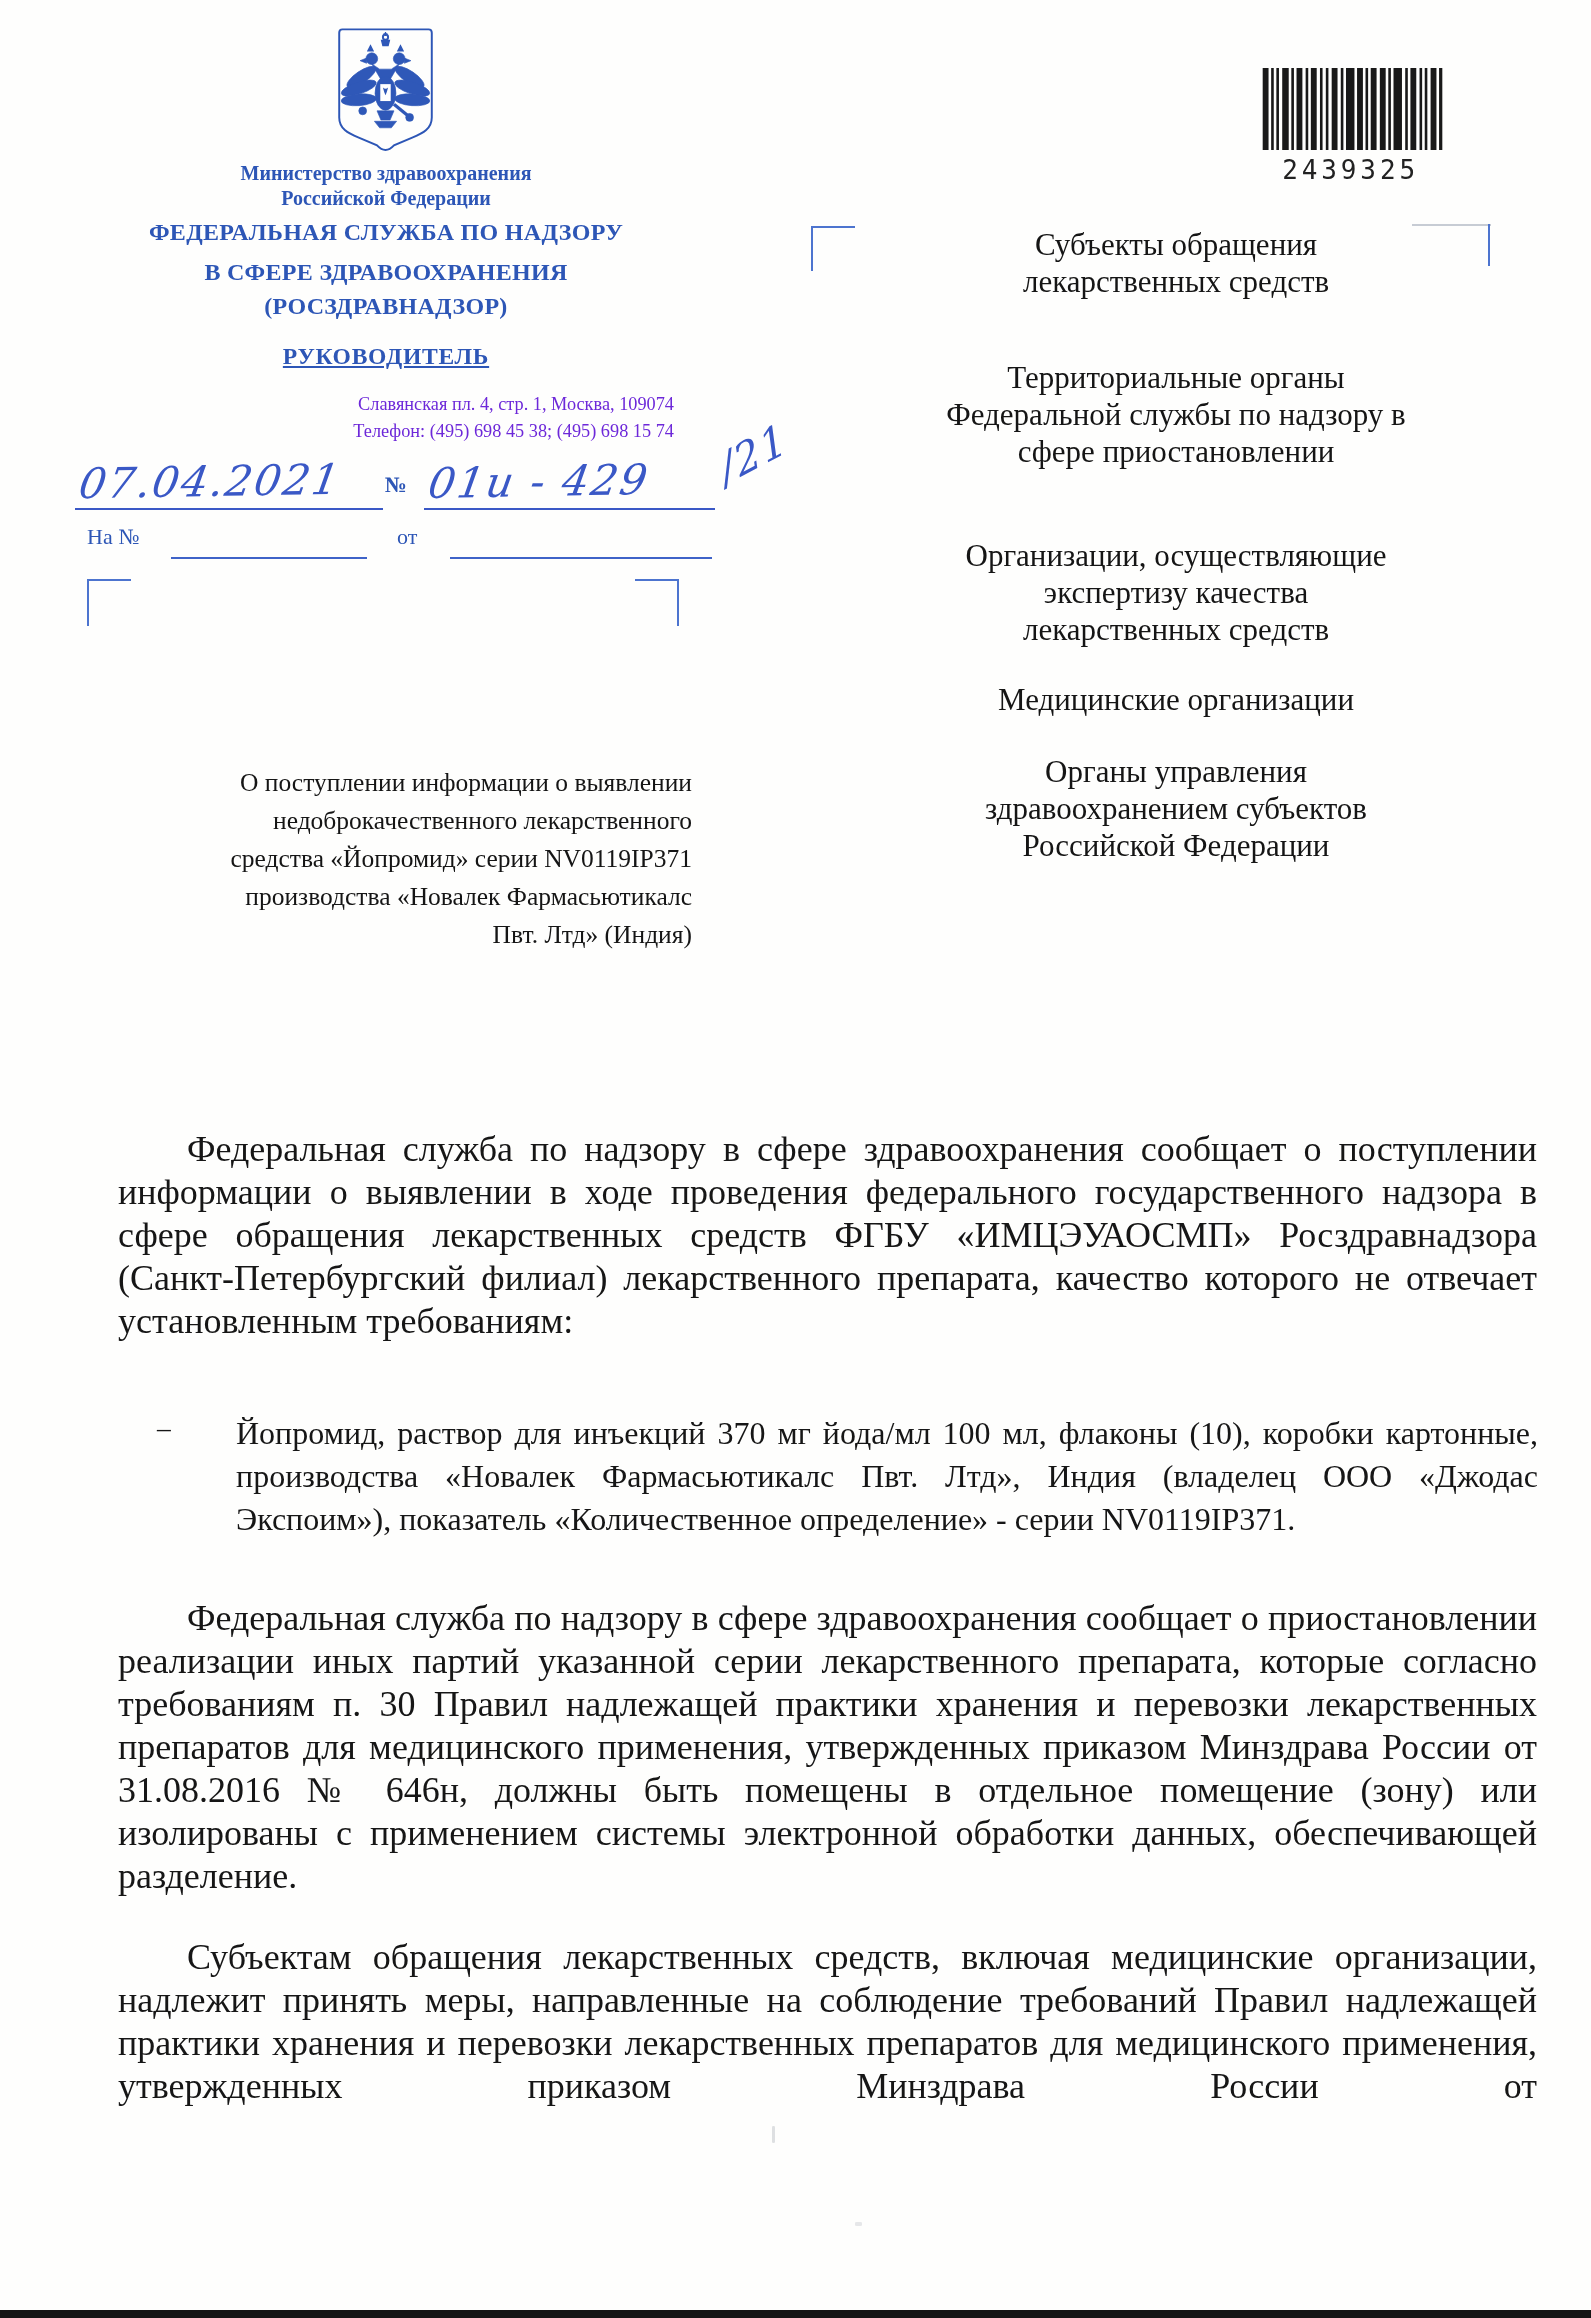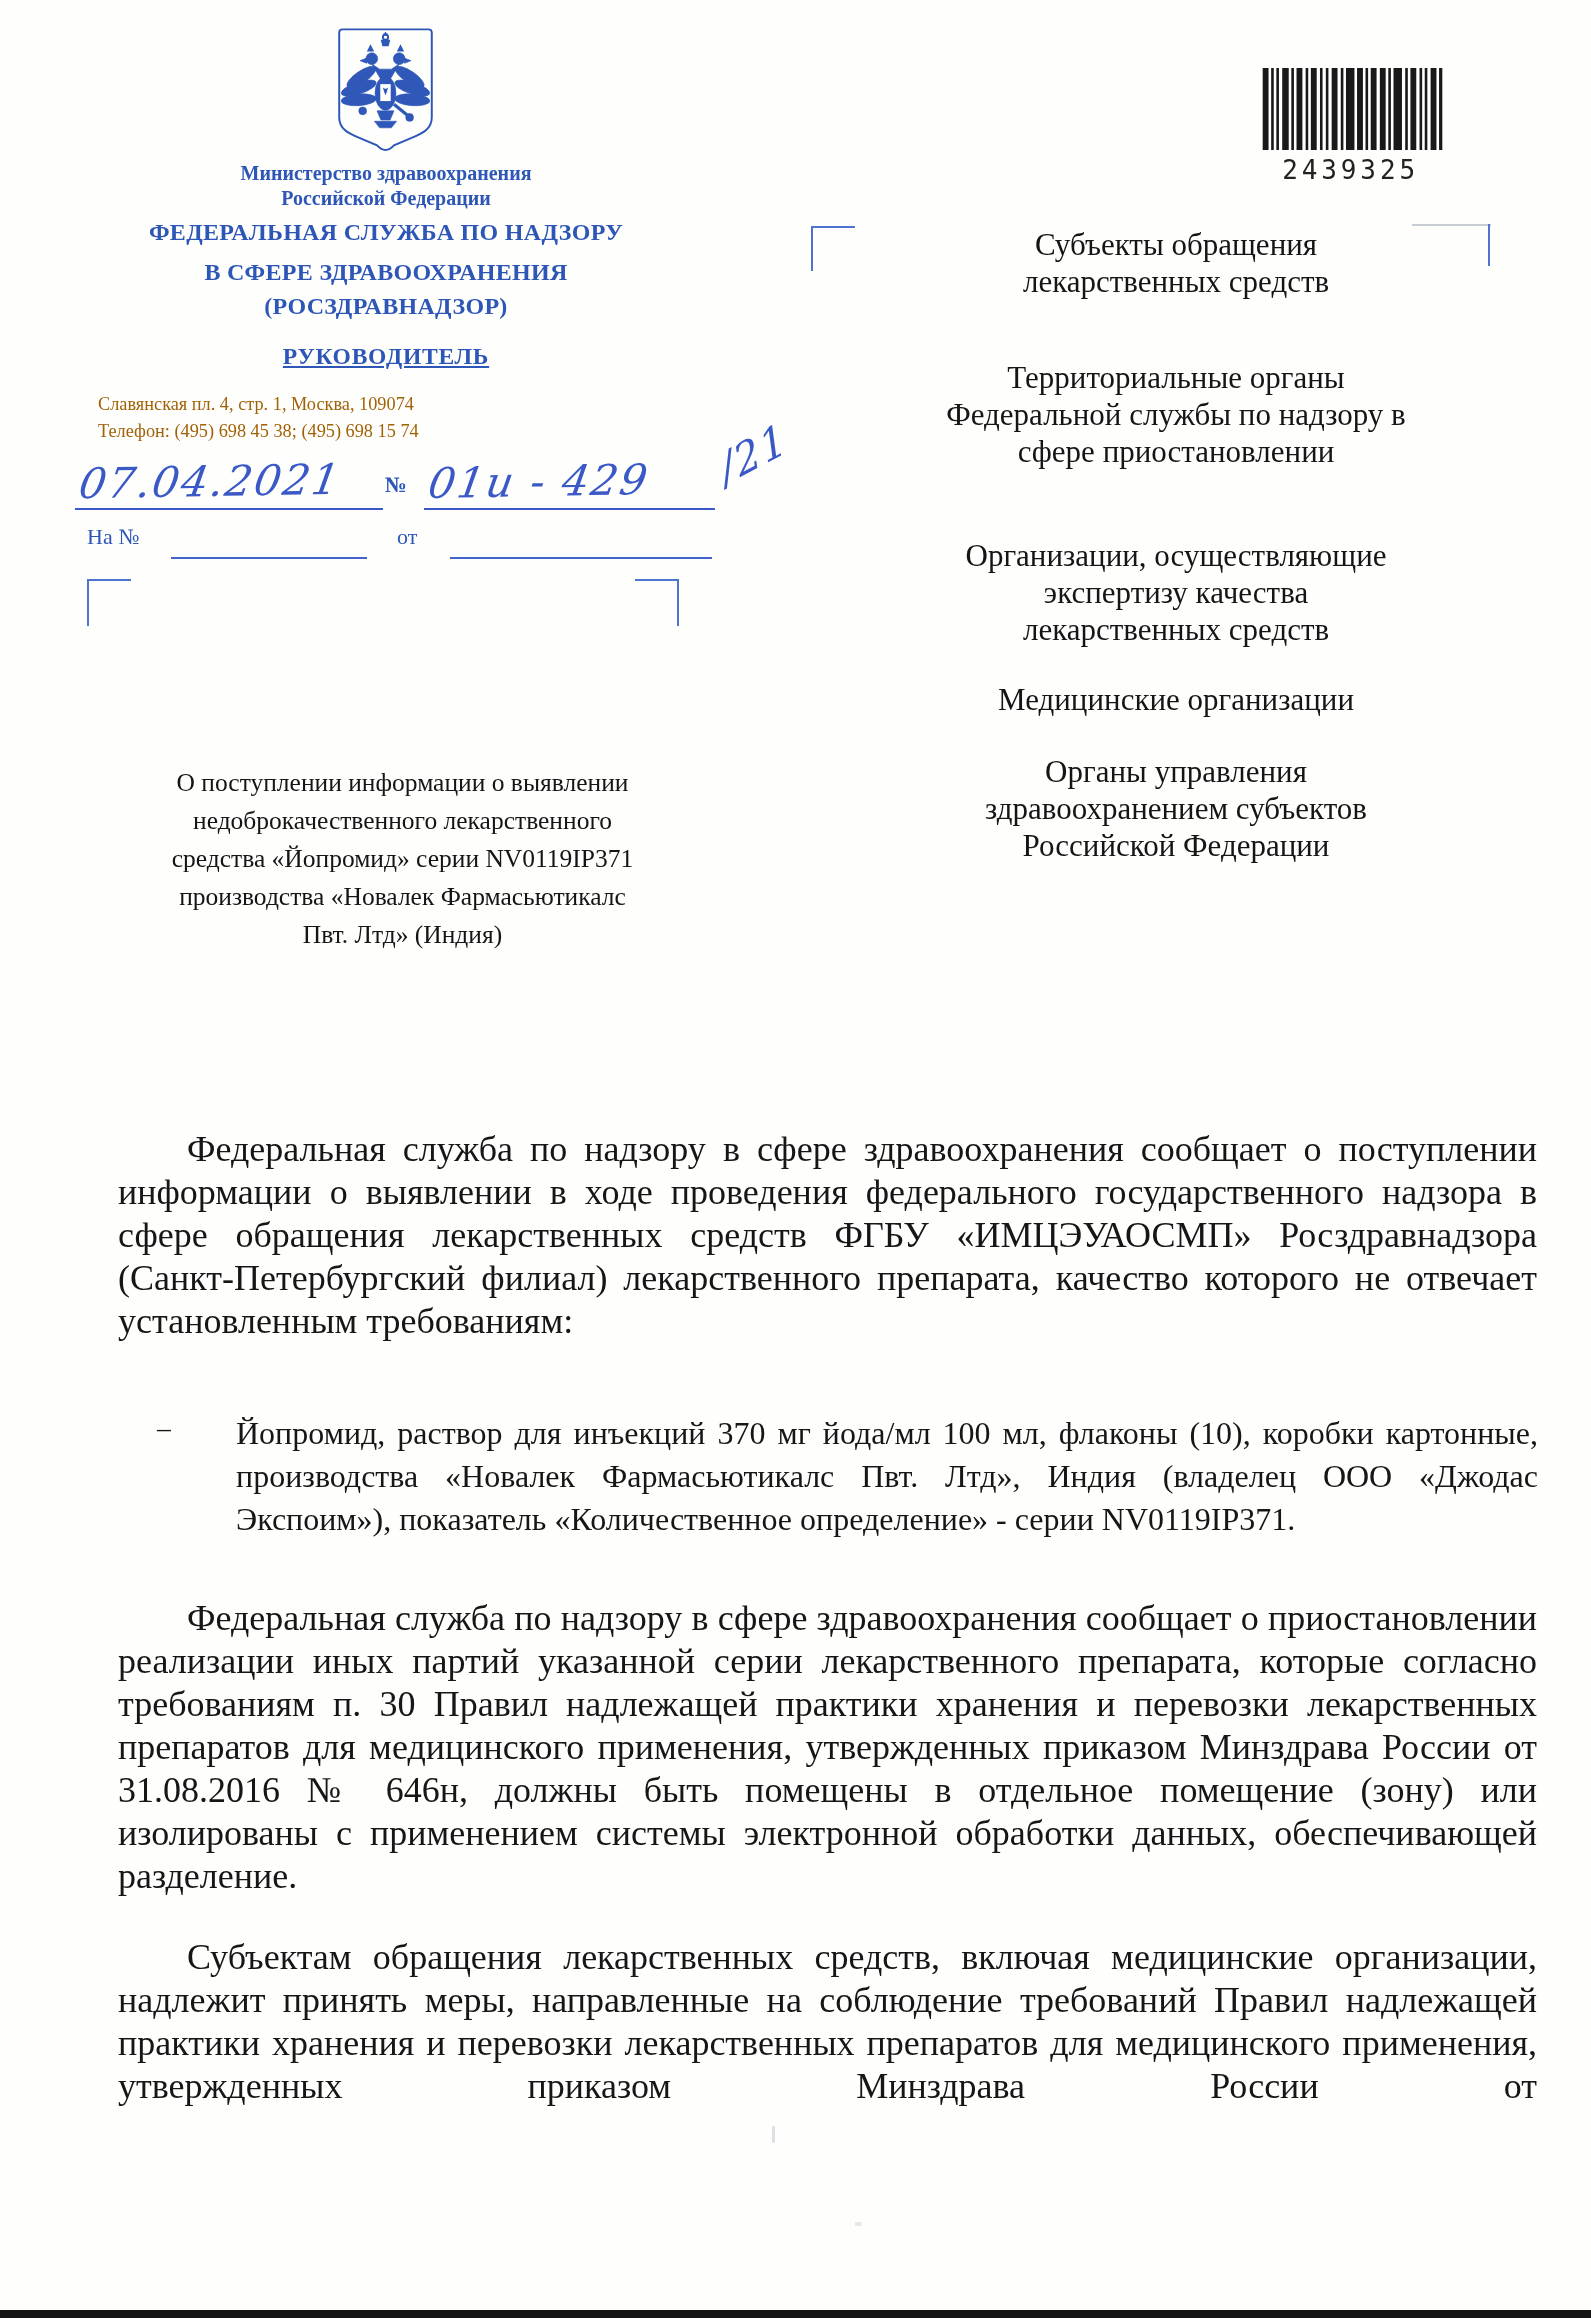--- a/index.html
+++ b/index.html
@@ -8,21 +8,21 @@
     position:relative;width:1592px;height:2319px;background:#fefefd;
     overflow:hidden;color:#1d1d1f;
   }
   .abs{position:absolute;}
 
   
   .lh{color:#2d56b6;text-align:center;font-weight:bold;font-family:"Liberation Serif",serif;}
   .lh-ministry{left:98px;width:576px;font-size:20px;line-height:24px;}
   .lh-service{left:77px;width:618px;font-size:24px;line-height:34px;letter-spacing:0.3px;}
   .lh-position{left:98px;width:576px;font-size:23.6px;letter-spacing:0.7px;}
-  .lh-small{left:98px;width:576px;font-size:18.3px;font-weight:normal;color:#a16207;text-align:left;}
+  .lh-small{left:98px;width:576px;font-size:18.3px;font-weight:normal;color:#6d28d9;text-align:right;}
 
   
   .emblem{left:334px;top:26px;width:103px;height:128px;}
 
   
   .barcode-box{left:1262px;top:68px;width:157px;height:111px;text-align:right;}
   .barcode-num{margin-top:2.6px;font-family:"DejaVu Sans Mono",monospace;font-size:26px;letter-spacing:3.9px;color:#222;}
 
   
   .hand{font-family:"DejaVu Serif",serif;font-style:italic;color:#3a58c6;
@@ -37,21 +37,21 @@
   .c-tl{border-left:2.6px solid #4d74cf;border-top:2.6px solid #4d74cf;}
   .c-tr{border-right:2.6px solid #4d74cf;border-top:2.6px solid #4d74cf;}
   .v-only{border-right:2.6px solid #4d74cf;}
   .faint-h{border-top:2px solid #c7ccd4;height:0;}
 
   
   .recipients{left:821px;width:710px;text-align:center;font-size:31px;color:#151515;}
   .rec-line{line-height:37px;}
 
   
-  .subject{left:131px;top:764px;width:543px;font-size:25.5px;line-height:38px;color:#151515;text-align:center;}
+  .subject{left:149px;top:764px;width:543px;font-size:25.5px;line-height:38px;color:#151515;text-align:right;}
 
   
   .bodytext{left:118px;width:1419px;font-size:36px;line-height:43px;color:#161616;
             text-align:justify;}
   .indent{text-indent:69px;}
   .last-just{text-align-last:justify;margin-top:36px;}
   .list-marker{left:157px;top:1412px;font-size:27.5px;color:#161616;}
   .list-text{left:236px;top:1412px;width:1302px;font-size:32px;line-height:43px;
              text-align:justify;color:#161616;}
 

